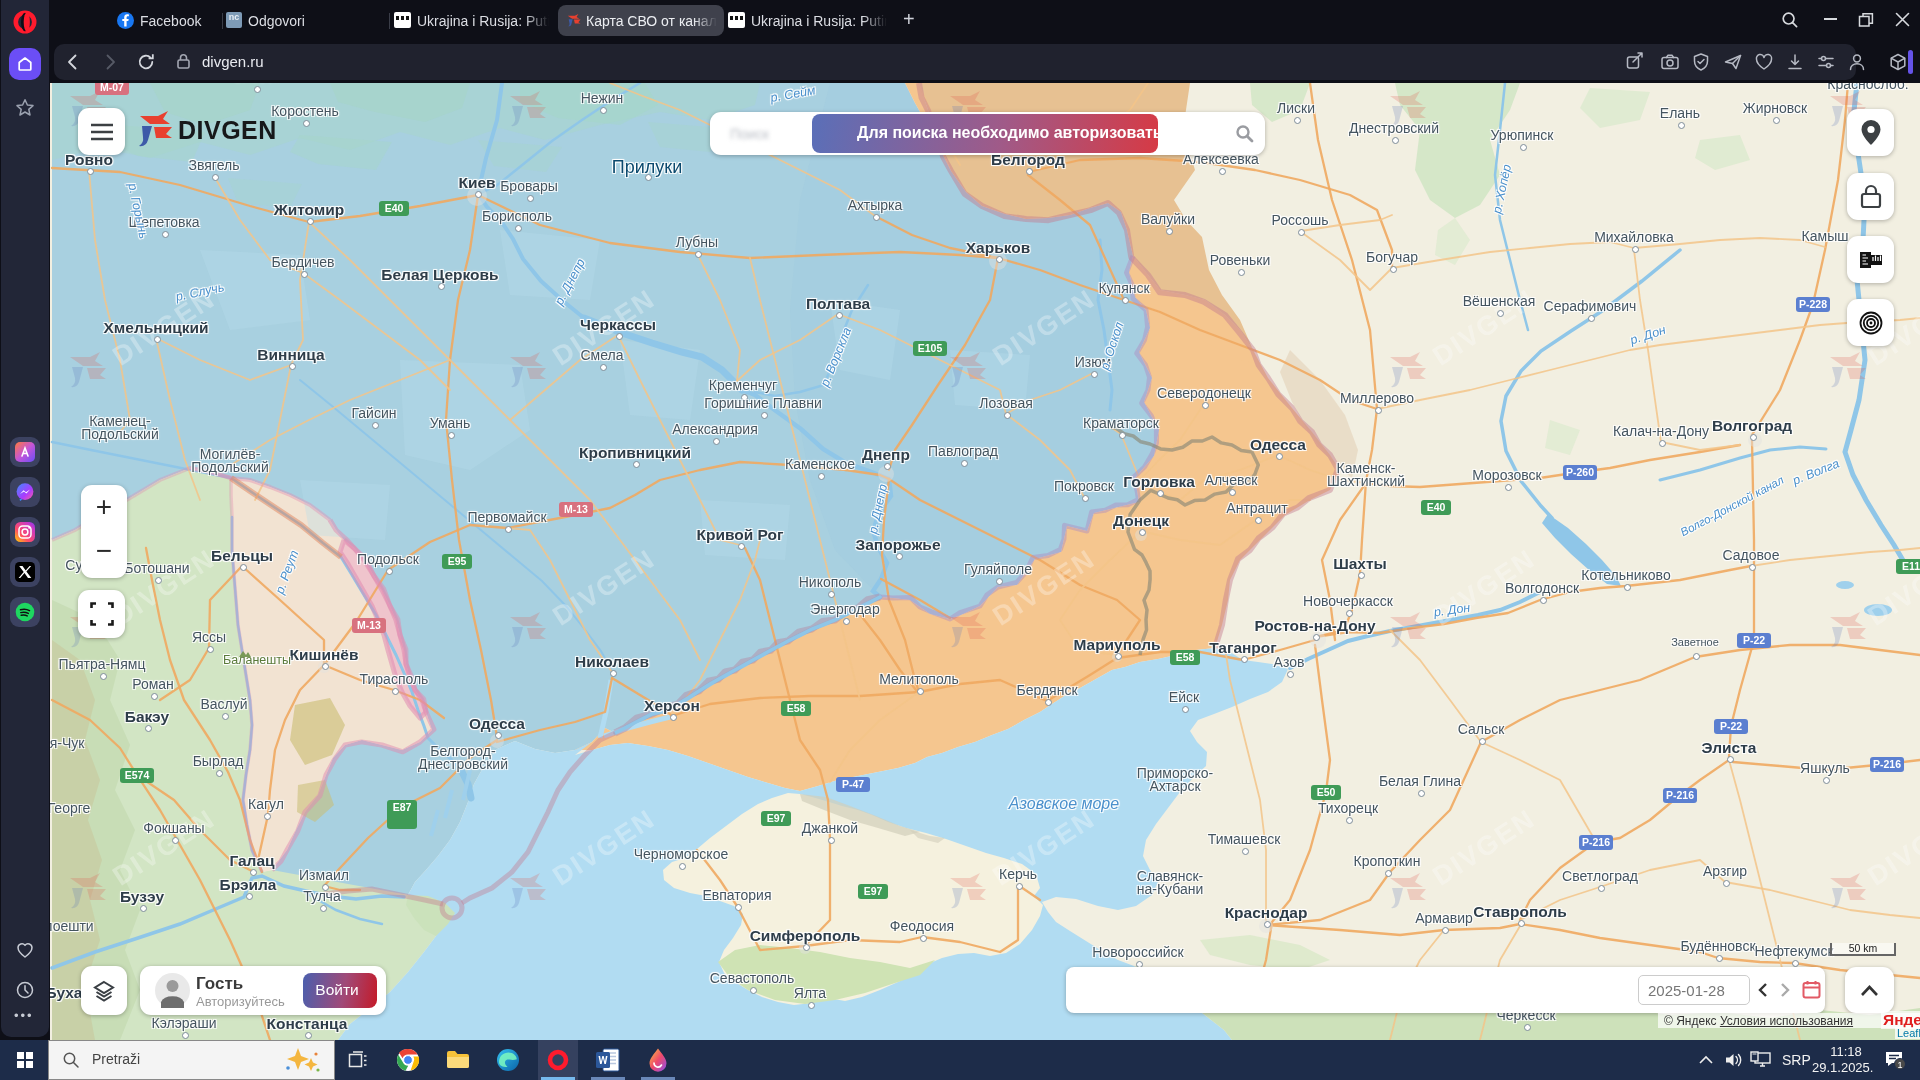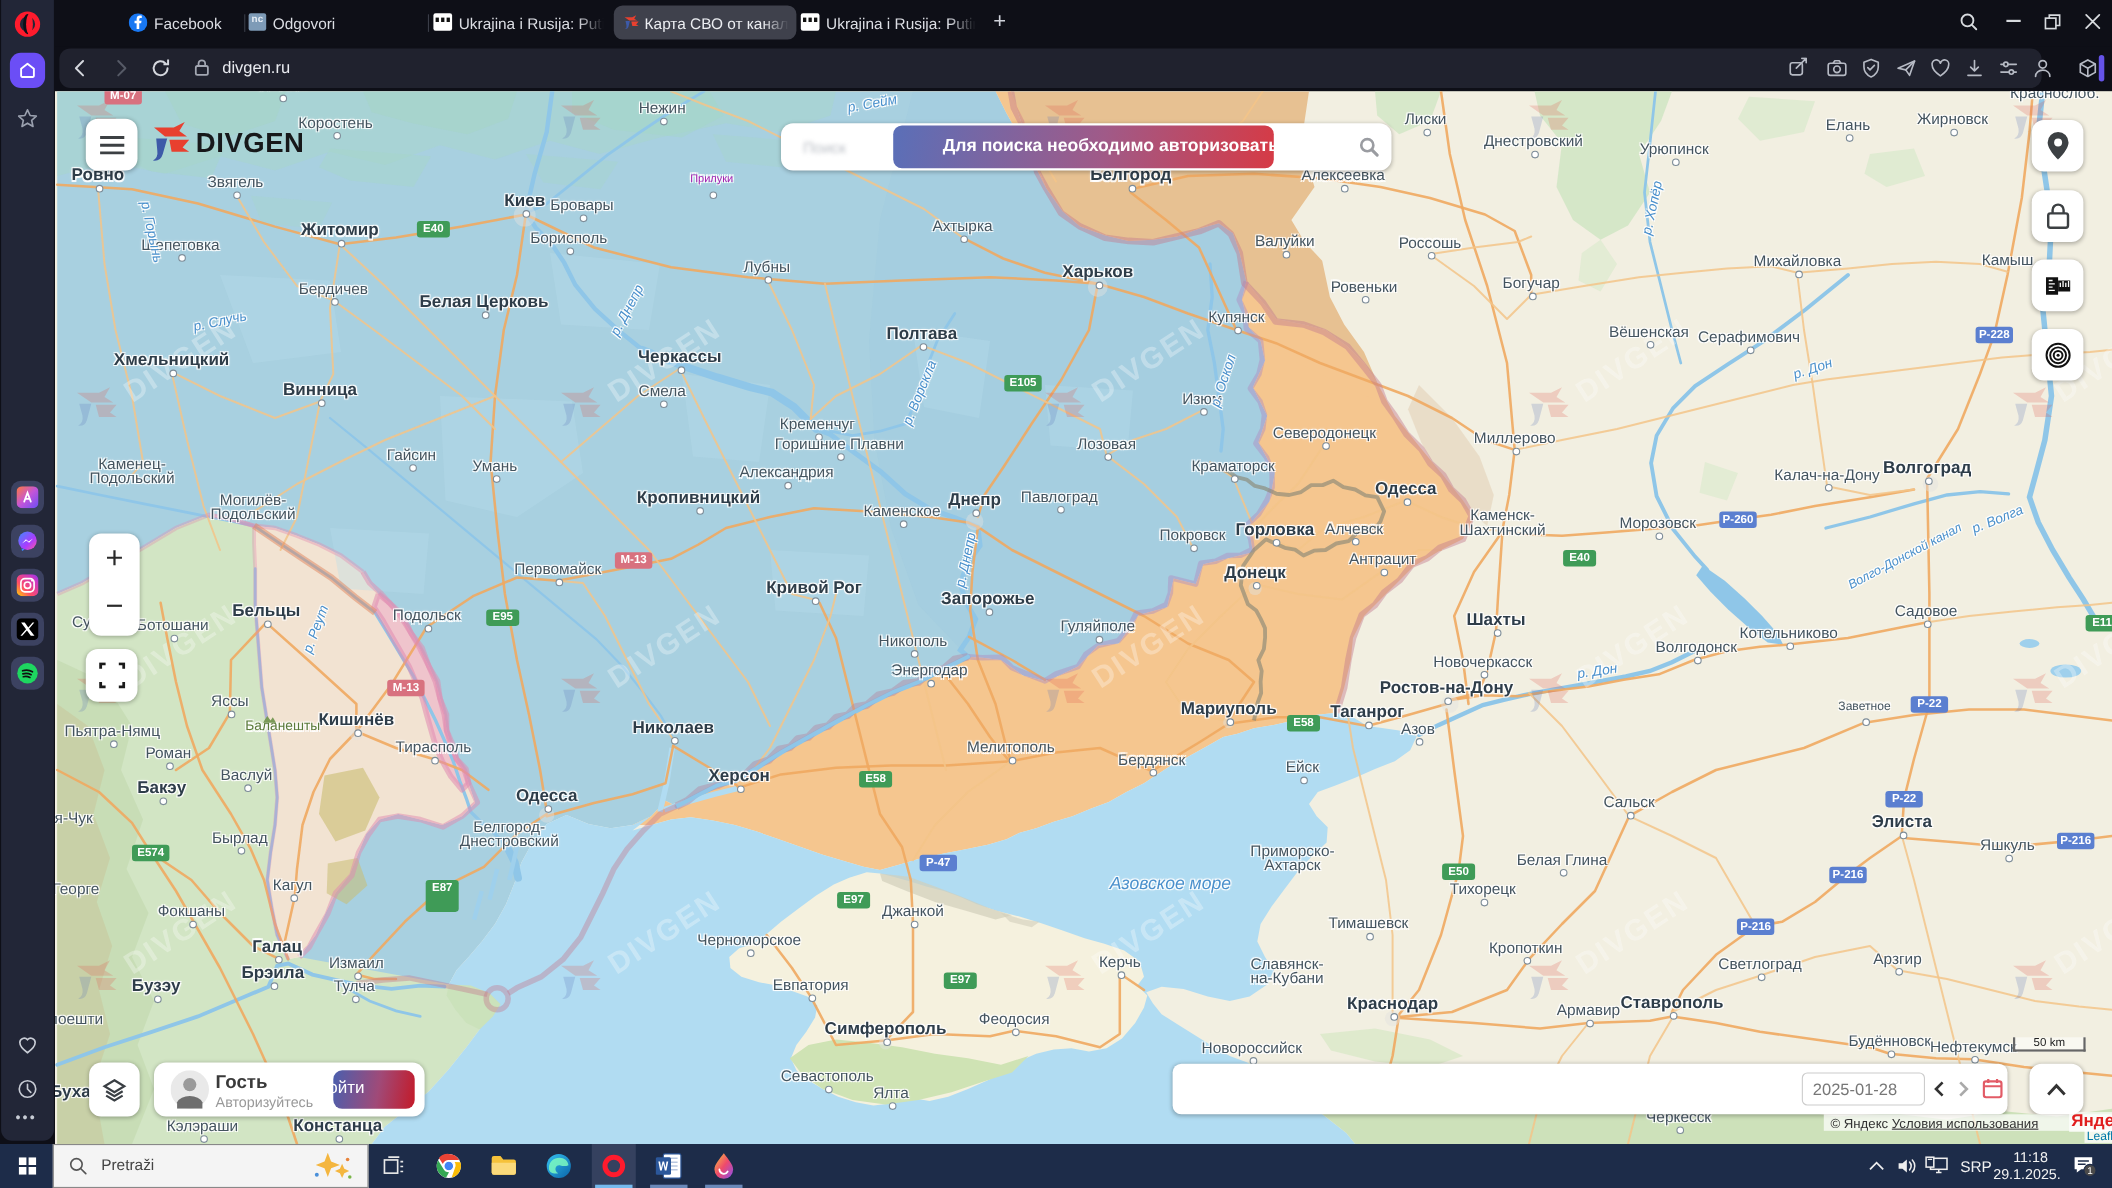--- a/index.html
+++ b/index.html
@@ -484,21 +484,21 @@
 <div class="lbl" style="left:-71px;top:68px;font-size:15.5px;font-weight:bold;color:#2e3d49">Ровно</div>
 <div class="dot" style="left:36.5px;top:84.5px"></div>
 <div class="lbl" style="left:54px;top:74px;font-size:14px;font-weight:normal;color:#44545f">Звягель</div>
 <div class="dot" style="left:161.5px;top:90.5px"></div>
 <div class="lbl" style="left:145px;top:20px;font-size:14px;font-weight:normal;color:#44545f">Коростень</div>
 <div class="dot" style="left:252.5px;top:36.5px"></div>
 <div class="lbl" style="left:96px;top:-14px;font-size:14px;font-weight:normal;color:#44545f">Олевск</div>
 <div class="dot" style="left:203.5px;top:2.5px"></div>
 <div class="lbl" style="left:442px;top:7px;font-size:14px;font-weight:normal;color:#44545f">Нежин</div>
 <div class="dot" style="left:549.5px;top:23.5px"></div>
-<div class="lbl" style="left:487px;top:74px;font-size:10px;font-weight:normal;color:#a21caf">Прилуки</div>
+<div class="lbl" style="left:487px;top:74px;font-size:18px;font-weight:normal;color:#0c4a6e">Прилуки</div>
 <div class="dot" style="left:594.5px;top:90.5px"></div>
 <div class="lbl" style="left:317px;top:91px;font-size:15.5px;font-weight:bold;color:#2e3d49">Киев</div>
 <div class="dot" style="left:424.5px;top:107.5px"></div>
 <div class="lbl" style="left:369px;top:95px;font-size:14px;font-weight:normal;color:#44545f">Бровары</div>
 <div class="dot" style="left:476.5px;top:111.5px"></div>
 <div class="lbl" style="left:357px;top:125px;font-size:14px;font-weight:normal;color:#44545f">Борисполь</div>
 <div class="dot" style="left:464.5px;top:141.5px"></div>
 <div class="lbl" style="left:149px;top:118px;font-size:15.5px;font-weight:bold;color:#2e3d49">Житомир</div>
 <div class="dot" style="left:256.5px;top:134.5px"></div>
 <div class="lbl" style="left:4px;top:131px;font-size:14px;font-weight:normal;color:#44545f">Шепетовка</div>
@@ -850,21 +850,21 @@
     </svg>
 <div class="mapbtn" style="left:90px;top:883px;width:246px;height:49px"></div>
 <svg class="abs" style="left:105px;top:890px" width="35" height="35" viewBox="0 0 35 35">
       <circle cx="17.5" cy="17.5" r="17.5" fill="#e9e9e9"></circle>
       <circle cx="17.5" cy="13" r="6" fill="#9a9a9a"></circle>
       <path d="M6 29 a12 8 0 0 1 23 0 L29 35 L6 35Z" fill="#6e6e6e"></path>
     </svg>
 <div class="abs" style="left:146px;top:891px;font-size:17px;font-weight:bold;color:#3a3a3a">Гость</div>
 <div class="abs" style="left:146px;top:911px;font-size:13px;color:#999">Авторизуйтесь</div>
 <div class="abs" style="left:253px;top:890px;width:74px;height:35px;border-radius:8px;background:linear-gradient(100deg,#4a5fae,#a04a78 55%,#c41a28);"></div>
-<div class="abs" style="left:238px;top:898px;width:74px;font-size:15.5px;color:#fff">Войти</div>
+<div class="abs" style="left:250px;top:898px;width:74px;text-align:center;font-size:15.5px;color:#fff">Войти</div>
 <div class="mapbtn" style="left:1016px;top:884px;width:759px;height:46px;border-radius:8px"></div>
 <div class="abs" style="left:1588px;top:892px;width:112px;height:30px;border:1px solid #ccc;border-radius:5px"></div>
 <div class="abs" style="left:1598px;top:899px;font-size:15px;color:#777">2025-01-28</div>
 <svg class="abs" style="left:1706px;top:899px" width="14" height="16" viewBox="0 0 14 16">
       <path d="M10 2 L4 8 L10 14" fill="none" stroke="#333" stroke-width="2.4"></path>
     </svg>
 <svg class="abs" style="left:1728px;top:899px" width="14" height="16" viewBox="0 0 14 16">
       <path d="M4 2 L10 8 L4 14" fill="none" stroke="#aaa" stroke-width="2.4"></path>
     </svg>
 <svg class="abs" style="left:1752px;top:897px" width="19" height="19" viewBox="0 0 19 19">

